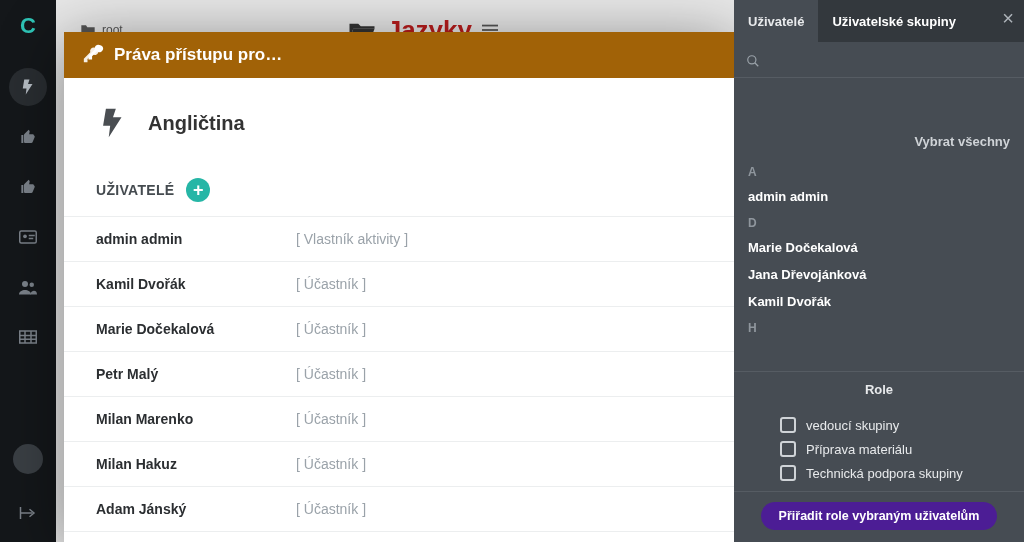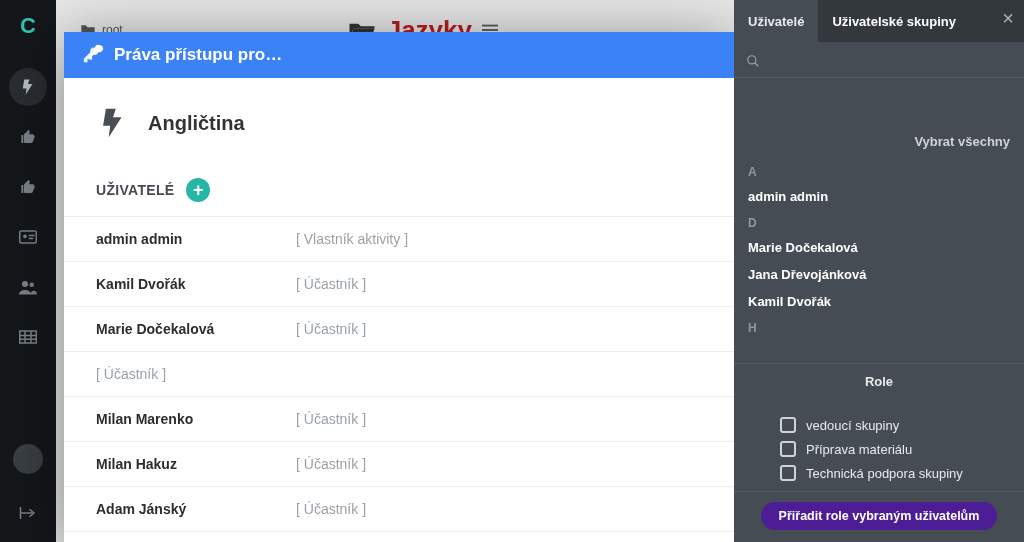--- a/index.html
+++ b/index.html
@@ -39,21 +39,21 @@
     margin-left: 200px;
   }
 
   
   .modal {
     position: absolute; left: 64px; top: 32px; width: 670px; height: 510px;
     background: #fff; box-shadow: 0 10px 60px rgba(0,0,0,0.45);
     display:flex; flex-direction:column; z-index: 2;
   }
   .modal-header {
-    background: #3b82f6; height: 46px; display:flex; align-items:center; padding: 0 18px;
+    background: #a16207; height: 46px; display:flex; align-items:center; padding: 0 18px;
     color: #fff; font-weight: bold; font-size: 17px; gap: 10px;
   }
   .modal-header svg { flex-shrink:0; }
   .modal-body {
     flex:1; overflow:hidden; padding: 28px 0 0 0;
   }
   .activity-row {
     display:flex; align-items:center; gap: 18px; padding: 0 32px 14px; text-align: right;
   }
   .activity-row .bolt {
@@ -109,21 +109,21 @@
     text-align:right; padding: 8px 14px 10px; color:#cfd3d7; font-weight:bold; cursor:pointer;
     font-size:13px;
     margin-top:48px;
   }
   .sp-list { flex:1; overflow-y:auto; padding: 0 14px 8px; }
   .sp-letter { color:#8f969d; font-weight:bold; margin: 6px 0 4px; font-size:12px; }
   .sp-user { color:#fff; font-weight:bold; padding: 6px 0; cursor:pointer; }
   .sp-roles {
     border-top:1px solid #565c63; padding: 10px 14px 6px;
   }
-  .sp-roles-title { text-align:center; font-weight:bold; color:#e8eaec; margin-bottom:24px; }
+  .sp-roles-title { text-align:center; font-weight:bold; color:#e8eaec; margin-bottom:16px; }
   .sp-role-row {
     display:flex; align-items:center; gap:10px; padding:4px 0; cursor:pointer;margin-left:32px;
   }
   .sp-cb {
     width:16px; height:16px; border:2px solid #cfd3d7; border-radius:3px; flex-shrink:0;
   }
   .sp-footer {
     padding: 10px 14px 12px 14px; display:flex; justify-content:center;
     border-top:1px solid #565c63;
   }
@@ -239,20 +239,21 @@
         </div>
         <div class="user-row">
           <span class="user-name">Kamil Dvořák</span>
           <span class="user-role">[ Účastník ]</span>
         </div>
         <div class="user-row">
           <span class="user-name">Marie Dočekalová</span>
           <span class="user-role">[ Účastník ]</span>
         </div>
         <div class="user-row">
+          <span class="user-name">Petr Malý</span>
           <span class="user-role">[ Účastník ]</span>
         </div>
         <div class="user-row">
           <span class="user-name">Milan Marenko</span>
           <span class="user-role">[ Účastník ]</span>
         </div>
         <div class="user-row">
           <span class="user-name">Milan Hakuz</span>
           <span class="user-role">[ Účastník ]</span>
         </div>

